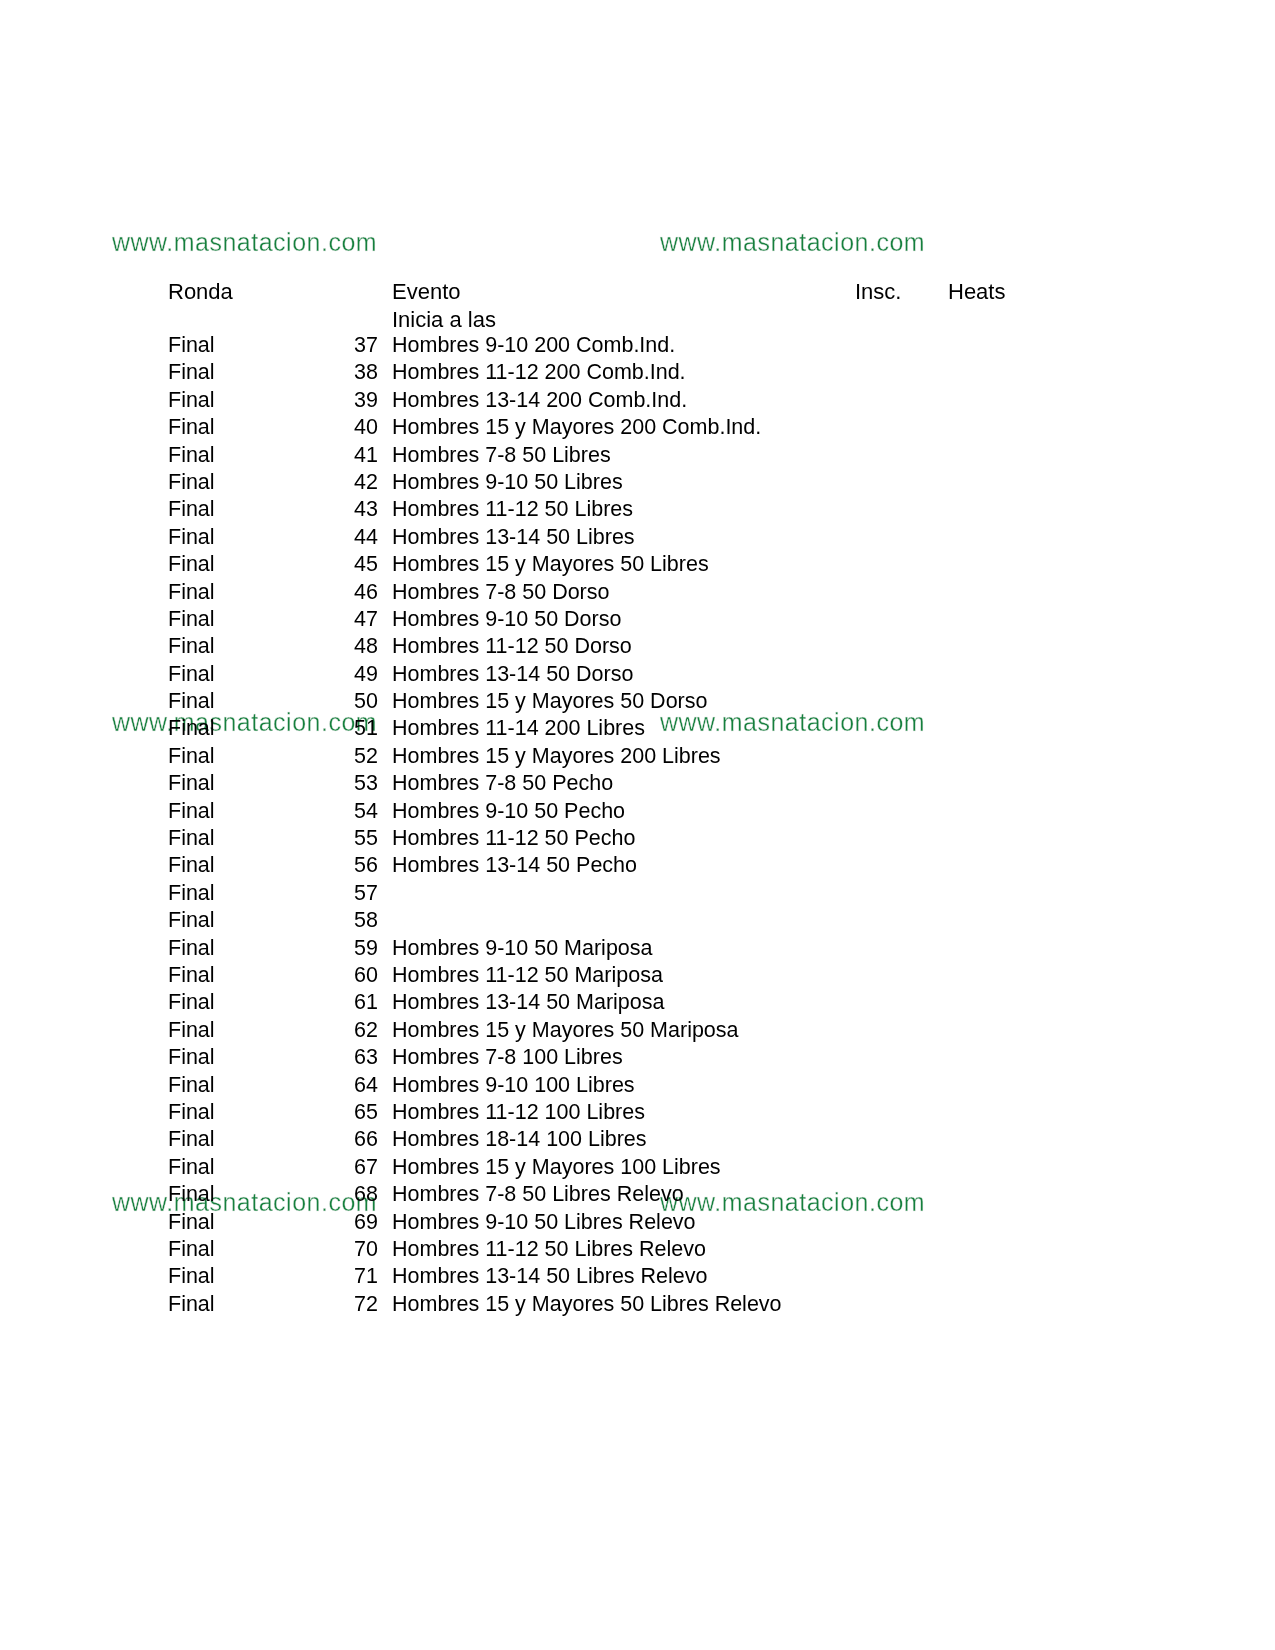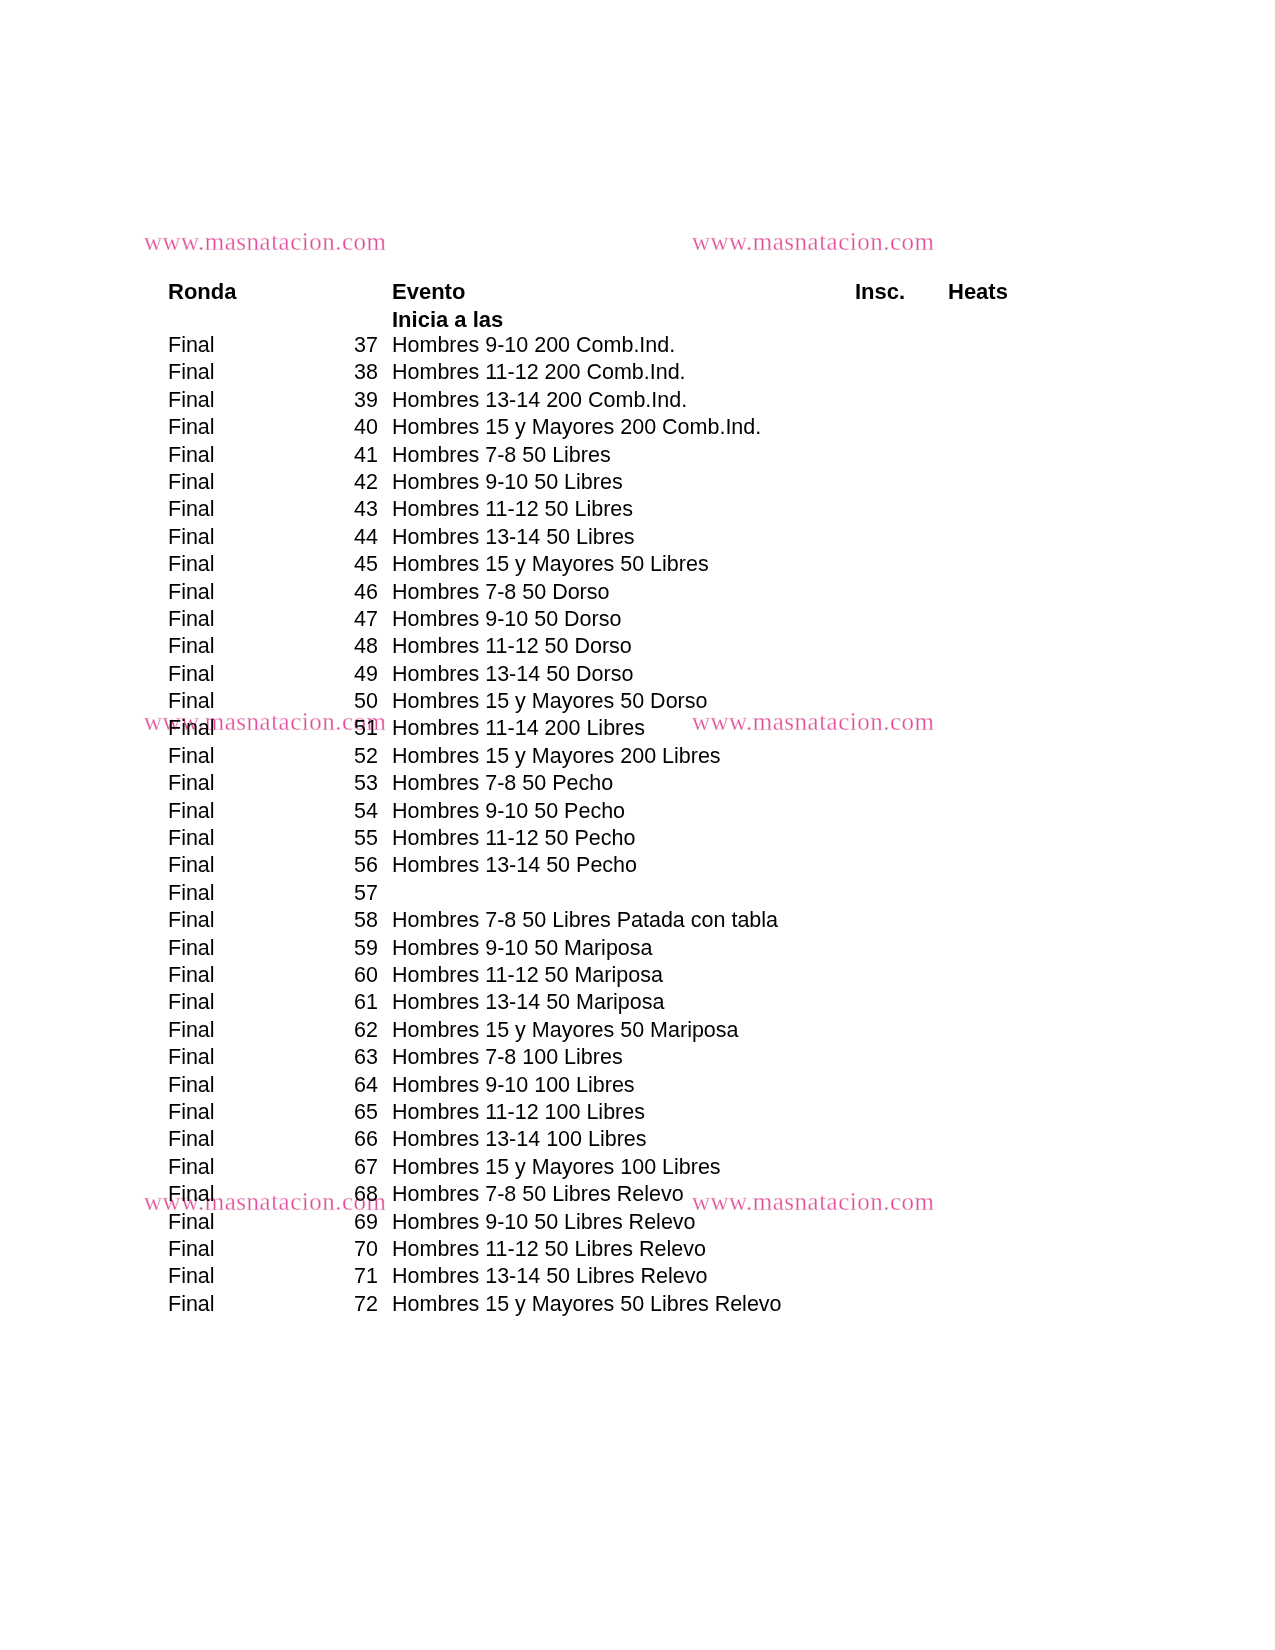--- a/index.html
+++ b/index.html
@@ -21,26 +21,25 @@
 
   
   .watermark-layer {
     position: absolute;
     inset: 0;
     pointer-events: none;
     z-index: 0;
   }
   .watermark {
     position: absolute;
-    font-family: Liberation Serif, serif;
+    font-family: Liberation Sans, sans-serif;
     font-size: 25px;
     letter-spacing: 0.5px;
-    color: #ec4899;
+    color: #15803d;
     white-space: nowrap;
-    margin-left: 32px;
     -webkit-text-stroke: 0.4px #ededed;
   }
   .wm-r1a { left: 112px;  top: 228px; }
   .wm-r1b { left: 660px;  top: 228px; }
   .wm-r2a { left: 112px;  top: 708px; }
   .wm-r2b { left: 660px;  top: 708px; }
   .wm-r3a { left: 112px;  top: 1188px; }
   .wm-r3b { left: 660px;  top: 1188px; }
 
   
@@ -65,21 +64,21 @@
   .table-head {
     position: absolute;
     left: 0;
     top: 278px;
     width: 1275px;
     height: 50px;
   }
   .th {
     position: absolute;
     font-size: 22px;
-    font-weight: bold;
+    font-weight: normal;
     line-height: 28px;
   }
   .th-ronda  { left: 168px; top: 0; }
   .th-evento { left: 392px; top: 0; }
   .th-inicia { left: 392px; top: 28px; }
   .th-insc   { left: 855px; top: 0; }
   .th-heats  { left: 948px; top: 0; }
 
   .rows {
     position: absolute;
@@ -294,21 +293,20 @@
         </div>
         <div class="row">
           <div class="cell-round">Final</div>
           <div class="cell-num">57</div>
           <div class="cell-insc"></div>
           <div class="cell-heats"></div>
         </div>
         <div class="row">
           <div class="cell-round">Final</div>
           <div class="cell-num">58</div>
-          <div class="cell-event">Hombres 7-8 50 Libres Patada con tabla</div>
           <div class="cell-insc"></div>
           <div class="cell-heats"></div>
         </div>
         <div class="row">
           <div class="cell-round">Final</div>
           <div class="cell-num">59</div>
           <div class="cell-event">Hombres 9-10 50 Mariposa</div>
           <div class="cell-insc"></div>
           <div class="cell-heats"></div>
         </div>
@@ -350,21 +348,21 @@
         <div class="row">
           <div class="cell-round">Final</div>
           <div class="cell-num">65</div>
           <div class="cell-event">Hombres 11-12 100 Libres</div>
           <div class="cell-insc"></div>
           <div class="cell-heats"></div>
         </div>
         <div class="row">
           <div class="cell-round">Final</div>
           <div class="cell-num">66</div>
-          <div class="cell-event">Hombres 13-14 100 Libres</div>
+          <div class="cell-event">Hombres 18-14 100 Libres</div>
           <div class="cell-insc"></div>
           <div class="cell-heats"></div>
         </div>
         <div class="row">
           <div class="cell-round">Final</div>
           <div class="cell-num">67</div>
           <div class="cell-event">Hombres 15 y Mayores 100 Libres</div>
           <div class="cell-insc"></div>
           <div class="cell-heats"></div>
         </div>

